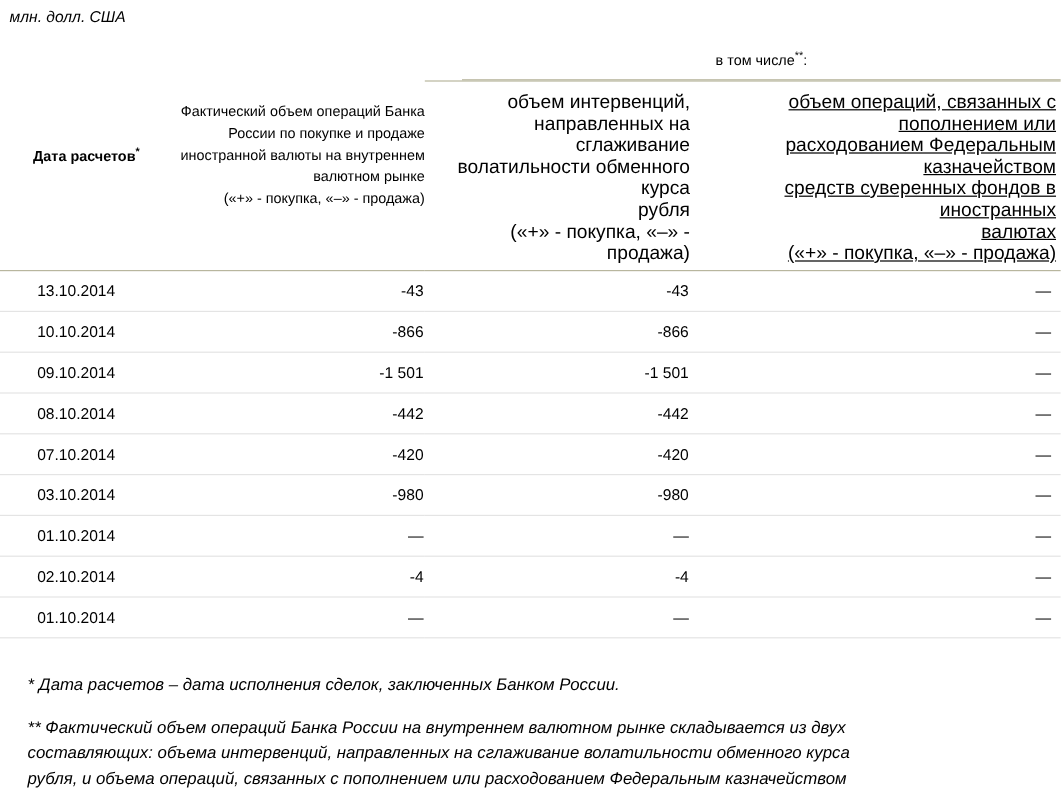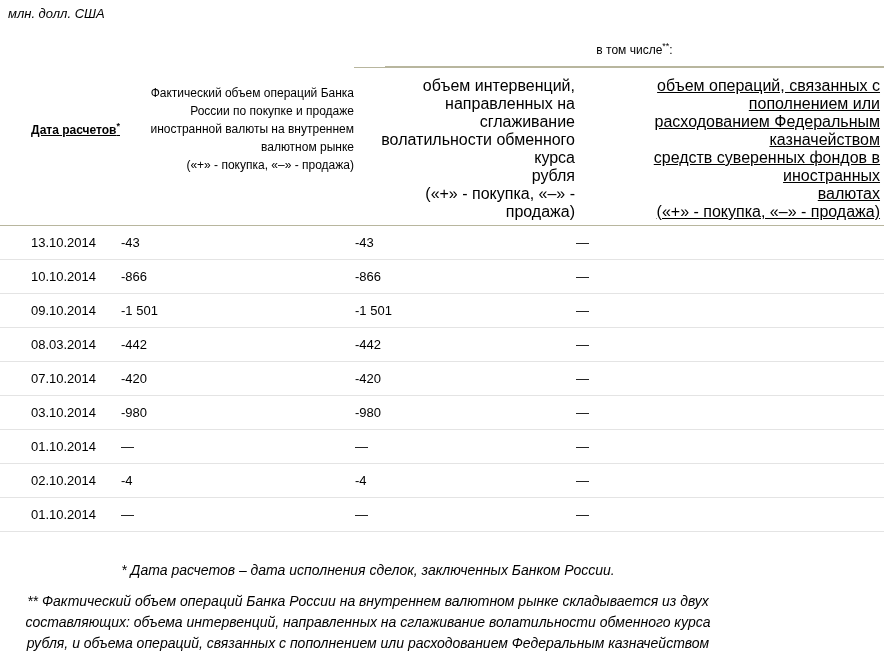--- a/index.html
+++ b/index.html
@@ -31,27 +31,26 @@
   }
   col.c1{width:120px;}
   col.c2{width:234px;}
   col.c3{width:221px;}
   col.c4{width:309px;}
 
   th{font-weight:normal;padding:0;}
   .pre{white-space:pre-line;}
 
   th.h-date{
-    text-align:right;
+    text-align:center;
     vertical-align:middle;
     padding-left:24px;
     font-weight:bold;
     font-size:12px;
     border-bottom:1px solid var(--accent-line);
-    text-decoration:underline;
   }
   th.h-date sup{font-size:9px;}
 
   th.h-total{
     text-align:right;
     vertical-align:middle;
     font-weight:normal;
     font-size:12px;
     line-height:18px;
     border-bottom:1px solid var(--accent-line);
@@ -82,31 +81,31 @@
   }
   th.h-treasury{padding-right:4px;text-decoration:underline;}
 
   tbody td{
     height:34px;
     font-size:13px;
     border-bottom:1px solid var(--row-line);
     vertical-align:middle;
   }
   td.d{text-align:center;padding-left:8px;}
-  td.n{}
+  td.n{text-align:right;}
   td.n.last{padding-right:8px;}
 
   .footnotes{
     margin-top:28px;
     padding:0 12px 0 8px;
     font-style:italic;
     font-size:14px;
     line-height:21px;
   }
-  .footnotes p{margin:0;text-align:center;}
+  .footnotes p{margin:15px;}
   .footnotes p + p{margin-top:10px;}
 </style>
 </head>
 <body>
 
 <div class="page">
 
   <div class="unit-label">млн. долл. США</div>
 
   <table class="ops-table">
@@ -164,21 +163,21 @@
         <td class="n">-866</td>
         <td class="n last">—</td>
       </tr>
       <tr>
         <td class="d">09.10.2014</td>
         <td class="n">-1 501</td>
         <td class="n">-1 501</td>
         <td class="n last">—</td>
       </tr>
       <tr>
-        <td class="d">08.03.2014</td>
+        <td class="d">08.10.2014</td>
         <td class="n">-442</td>
         <td class="n">-442</td>
         <td class="n last">—</td>
       </tr>
       <tr>
         <td class="d">07.10.2014</td>
         <td class="n">-420</td>
         <td class="n">-420</td>
         <td class="n last">—</td>
       </tr>

